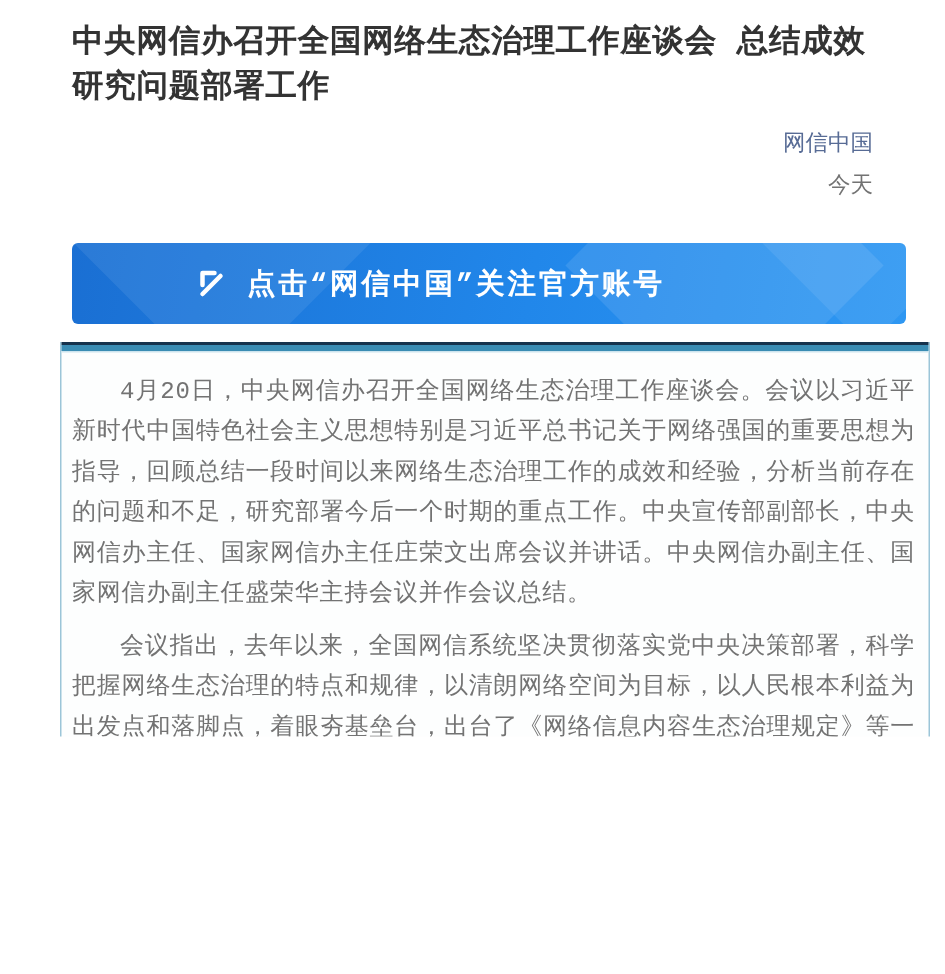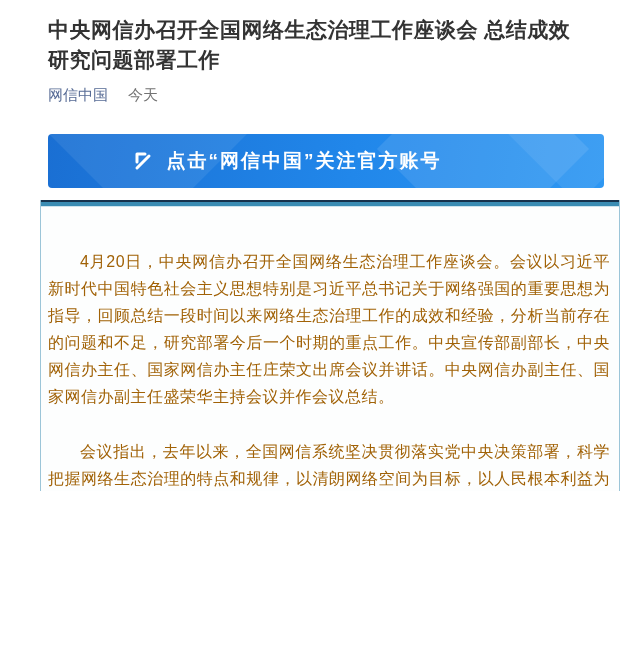--- a/index.html
+++ b/index.html
@@ -3,37 +3,38 @@
 <meta charset="utf-8">
 <style>
   * { margin: 0; padding: 0; box-sizing: border-box; }
   html, body { background: #ffffff; }
   body {
     width: 630px;
     height: 649px;
     overflow: hidden;
     font-family: "Liberation Sans", "DejaVu Sans", sans-serif;
   }
-  .page { width: 630px; height: 491px; overflow: hidden; background: #fff; }
+  .page { width: 630px; height: 491px; overflow: hidden; background: #fff; font-family: Liberation Mono, monospace; }
 
   .article-title {
     margin: 15px 38px 0 48px;
     font-size: 21px;
     line-height: 30px;
     font-weight: 600;
     color: #333333;
     letter-spacing: 0.5px;
   }
 
   .byline {
     margin: 11px 48px 0 48px;
     font-size: 15px;
     display: flex;
     align-items: flex-end;
-    gap: 20px;
+    gap: 9px;
+    flex-direction: column;
   }
   .byline .source { color: #576b95; cursor: pointer; }
   .byline .date { color: #737373; }
 
   .banner {
     position: relative;
     margin: 29px 0 0 48px;
     width: 556px;
     height: 54px;
     border-radius: 4px;
@@ -74,26 +75,25 @@
     width: 100%;
     background: linear-gradient(to bottom,
       #16324c 0%, #16324c 26%,
       #3a8cb3 26%, #3a8cb3 84%,
       #cde4ee 84%, #cde4ee 100%);
   }
   .box-body { padding: 13px 9px 30px 7px; }
   .box-body p {
     font-size: 16px;
     line-height: 27px;
-    color: #a16207;
+    color: #737373;
     text-indent: 2em;
     text-align: justify;
     margin-bottom: 8px;
     letter-spacing: 0.5px;
-    margin-top: 28px;
   }
   .box-body p:last-child { margin-bottom: 0; }
 </style>
 </head>
 <body>
 
 <div class="page">
 
   <h1 class="article-title">中央网信办召开全国网络生态治理工作座谈会 总结成效 研究问题部署工作</h1>
 

